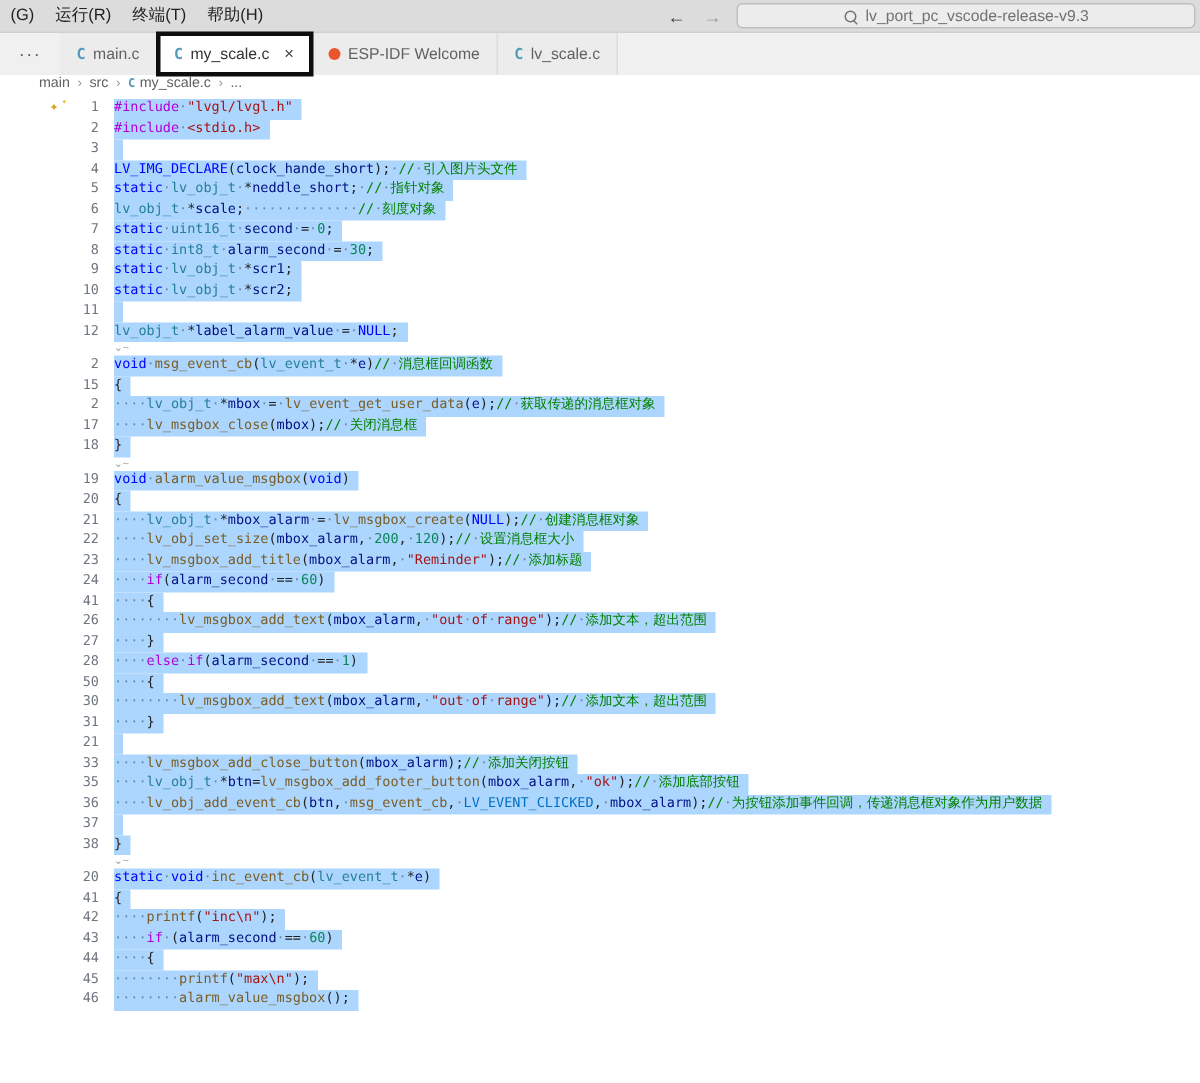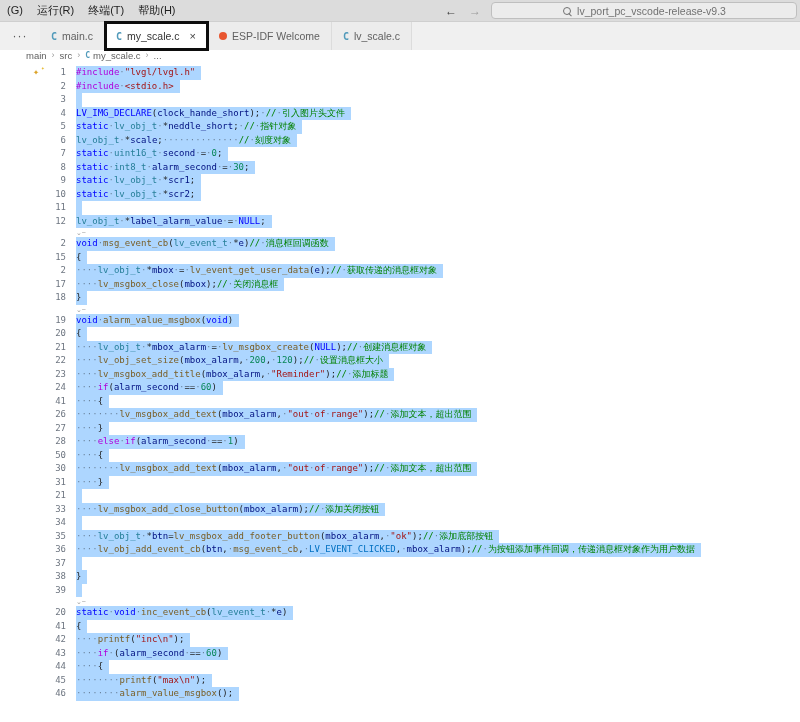--- a/index.html
+++ b/index.html
@@ -251,42 +251,34 @@
       </div>
       <div class="code-line">
         <div class="line-no">21</div>
         <div class="line-text"><span class="sel"></span></div>
       </div>
       <div class="code-line">
         <div class="line-no">33</div>
         <div class="line-text"><span class="sel"><span class="tk-w"><span class="ws">·</span><span class="ws">·</span><span class="ws">·</span><span class="ws">·</span></span><span class="tk-f">lv_msgbox_add_close_button</span><span class="tk-p">(</span><span class="tk-v">mbox_alarm</span><span class="tk-p">);</span><span class="tk-c">//<span class="ws">·</span>添加关闭按钮</span></span></div>
       </div>
       <div class="code-line">
-        <div class="line-no">34</div>
-        <div class="line-text"><span class="sel"></span></div>
-      </div>
-      <div class="code-line">
         <div class="line-no">35</div>
         <div class="line-text"><span class="sel"><span class="tk-w"><span class="ws">·</span><span class="ws">·</span><span class="ws">·</span><span class="ws">·</span></span><span class="tk-t">lv_obj_t</span><span class="tk-w"><span class="ws">·</span></span><span class="tk-p">*</span><span class="tk-v">btn</span><span class="tk-p">=</span><span class="tk-f">lv_msgbox_add_footer_button</span><span class="tk-p">(</span><span class="tk-v">mbox_alarm</span><span class="tk-p">,</span><span class="tk-w"><span class="ws">·</span></span><span class="tk-s">"ok"</span><span class="tk-p">);</span><span class="tk-c">//<span class="ws">·</span>添加底部按钮</span></span></div>
       </div>
       <div class="code-line">
         <div class="line-no">36</div>
         <div class="line-text"><span class="sel"><span class="tk-w"><span class="ws">·</span><span class="ws">·</span><span class="ws">·</span><span class="ws">·</span></span><span class="tk-f">lv_obj_add_event_cb</span><span class="tk-p">(</span><span class="tk-v">btn</span><span class="tk-p">,</span><span class="tk-w"><span class="ws">·</span></span><span class="tk-f">msg_event_cb</span><span class="tk-p">,</span><span class="tk-w"><span class="ws">·</span></span><span class="tk-e">LV_EVENT_CLICKED</span><span class="tk-p">,</span><span class="tk-w"><span class="ws">·</span></span><span class="tk-v">mbox_alarm</span><span class="tk-p">);</span><span class="tk-c">//<span class="ws">·</span>为按钮添加事件回调，传递消息框对象作为用户数据</span></span></div>
       </div>
       <div class="code-line">
         <div class="line-no">37</div>
         <div class="line-text"><span class="sel"></span></div>
       </div>
       <div class="code-line">
         <div class="line-no">38</div>
         <div class="line-text"><span class="sel"><span class="tk-p">}</span></span></div>
-      </div>
-      <div class="code-line">
-        <div class="line-no">39</div>
-        <div class="line-text"><span class="sel"></span></div>
       </div>
       <div class="lens-row">
         <div class="line-no"></div>
         <div class="lens-text">⌄~</div>
       </div>
       <div class="code-line">
         <div class="line-no">20</div>
         <div class="line-text"><span class="sel"><span class="tk-k">static</span><span class="tk-w"><span class="ws">·</span></span><span class="tk-k">void</span><span class="tk-w"><span class="ws">·</span></span><span class="tk-f">inc_event_cb</span><span class="tk-p">(</span><span class="tk-t">lv_event_t</span><span class="tk-w"><span class="ws">·</span></span><span class="tk-p">*</span><span class="tk-v">e</span><span class="tk-p">)</span></span></div>
       </div>
       <div class="code-line">

